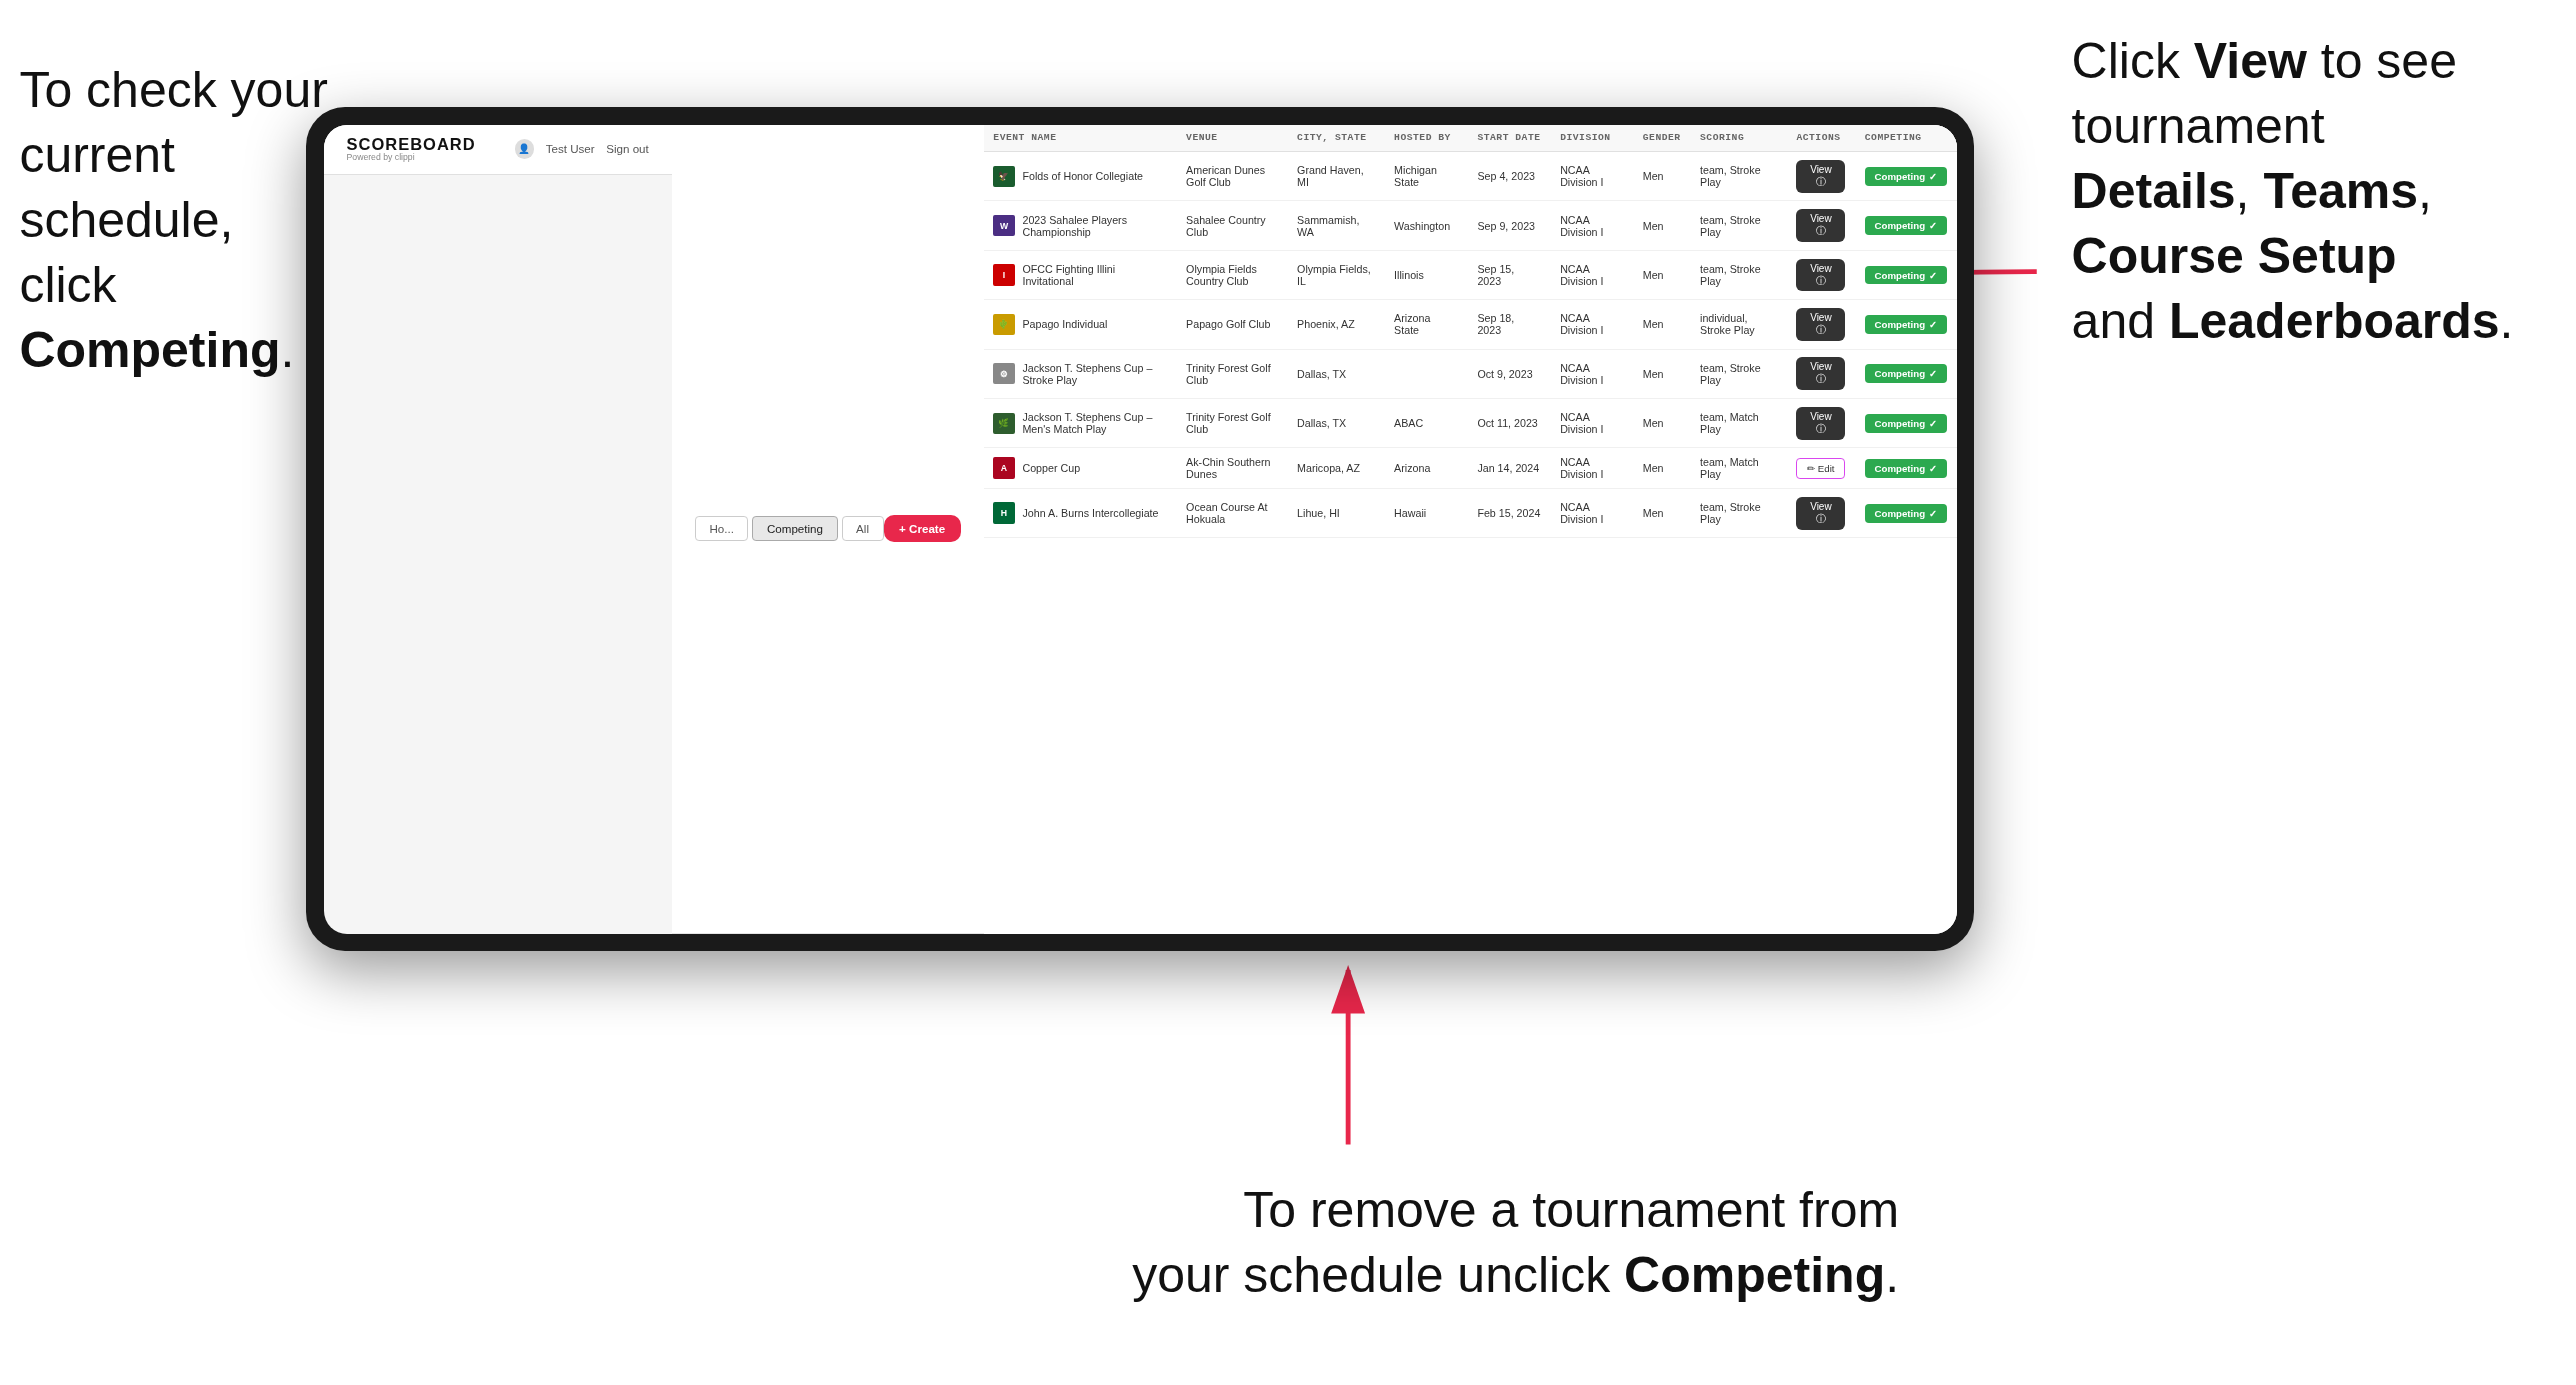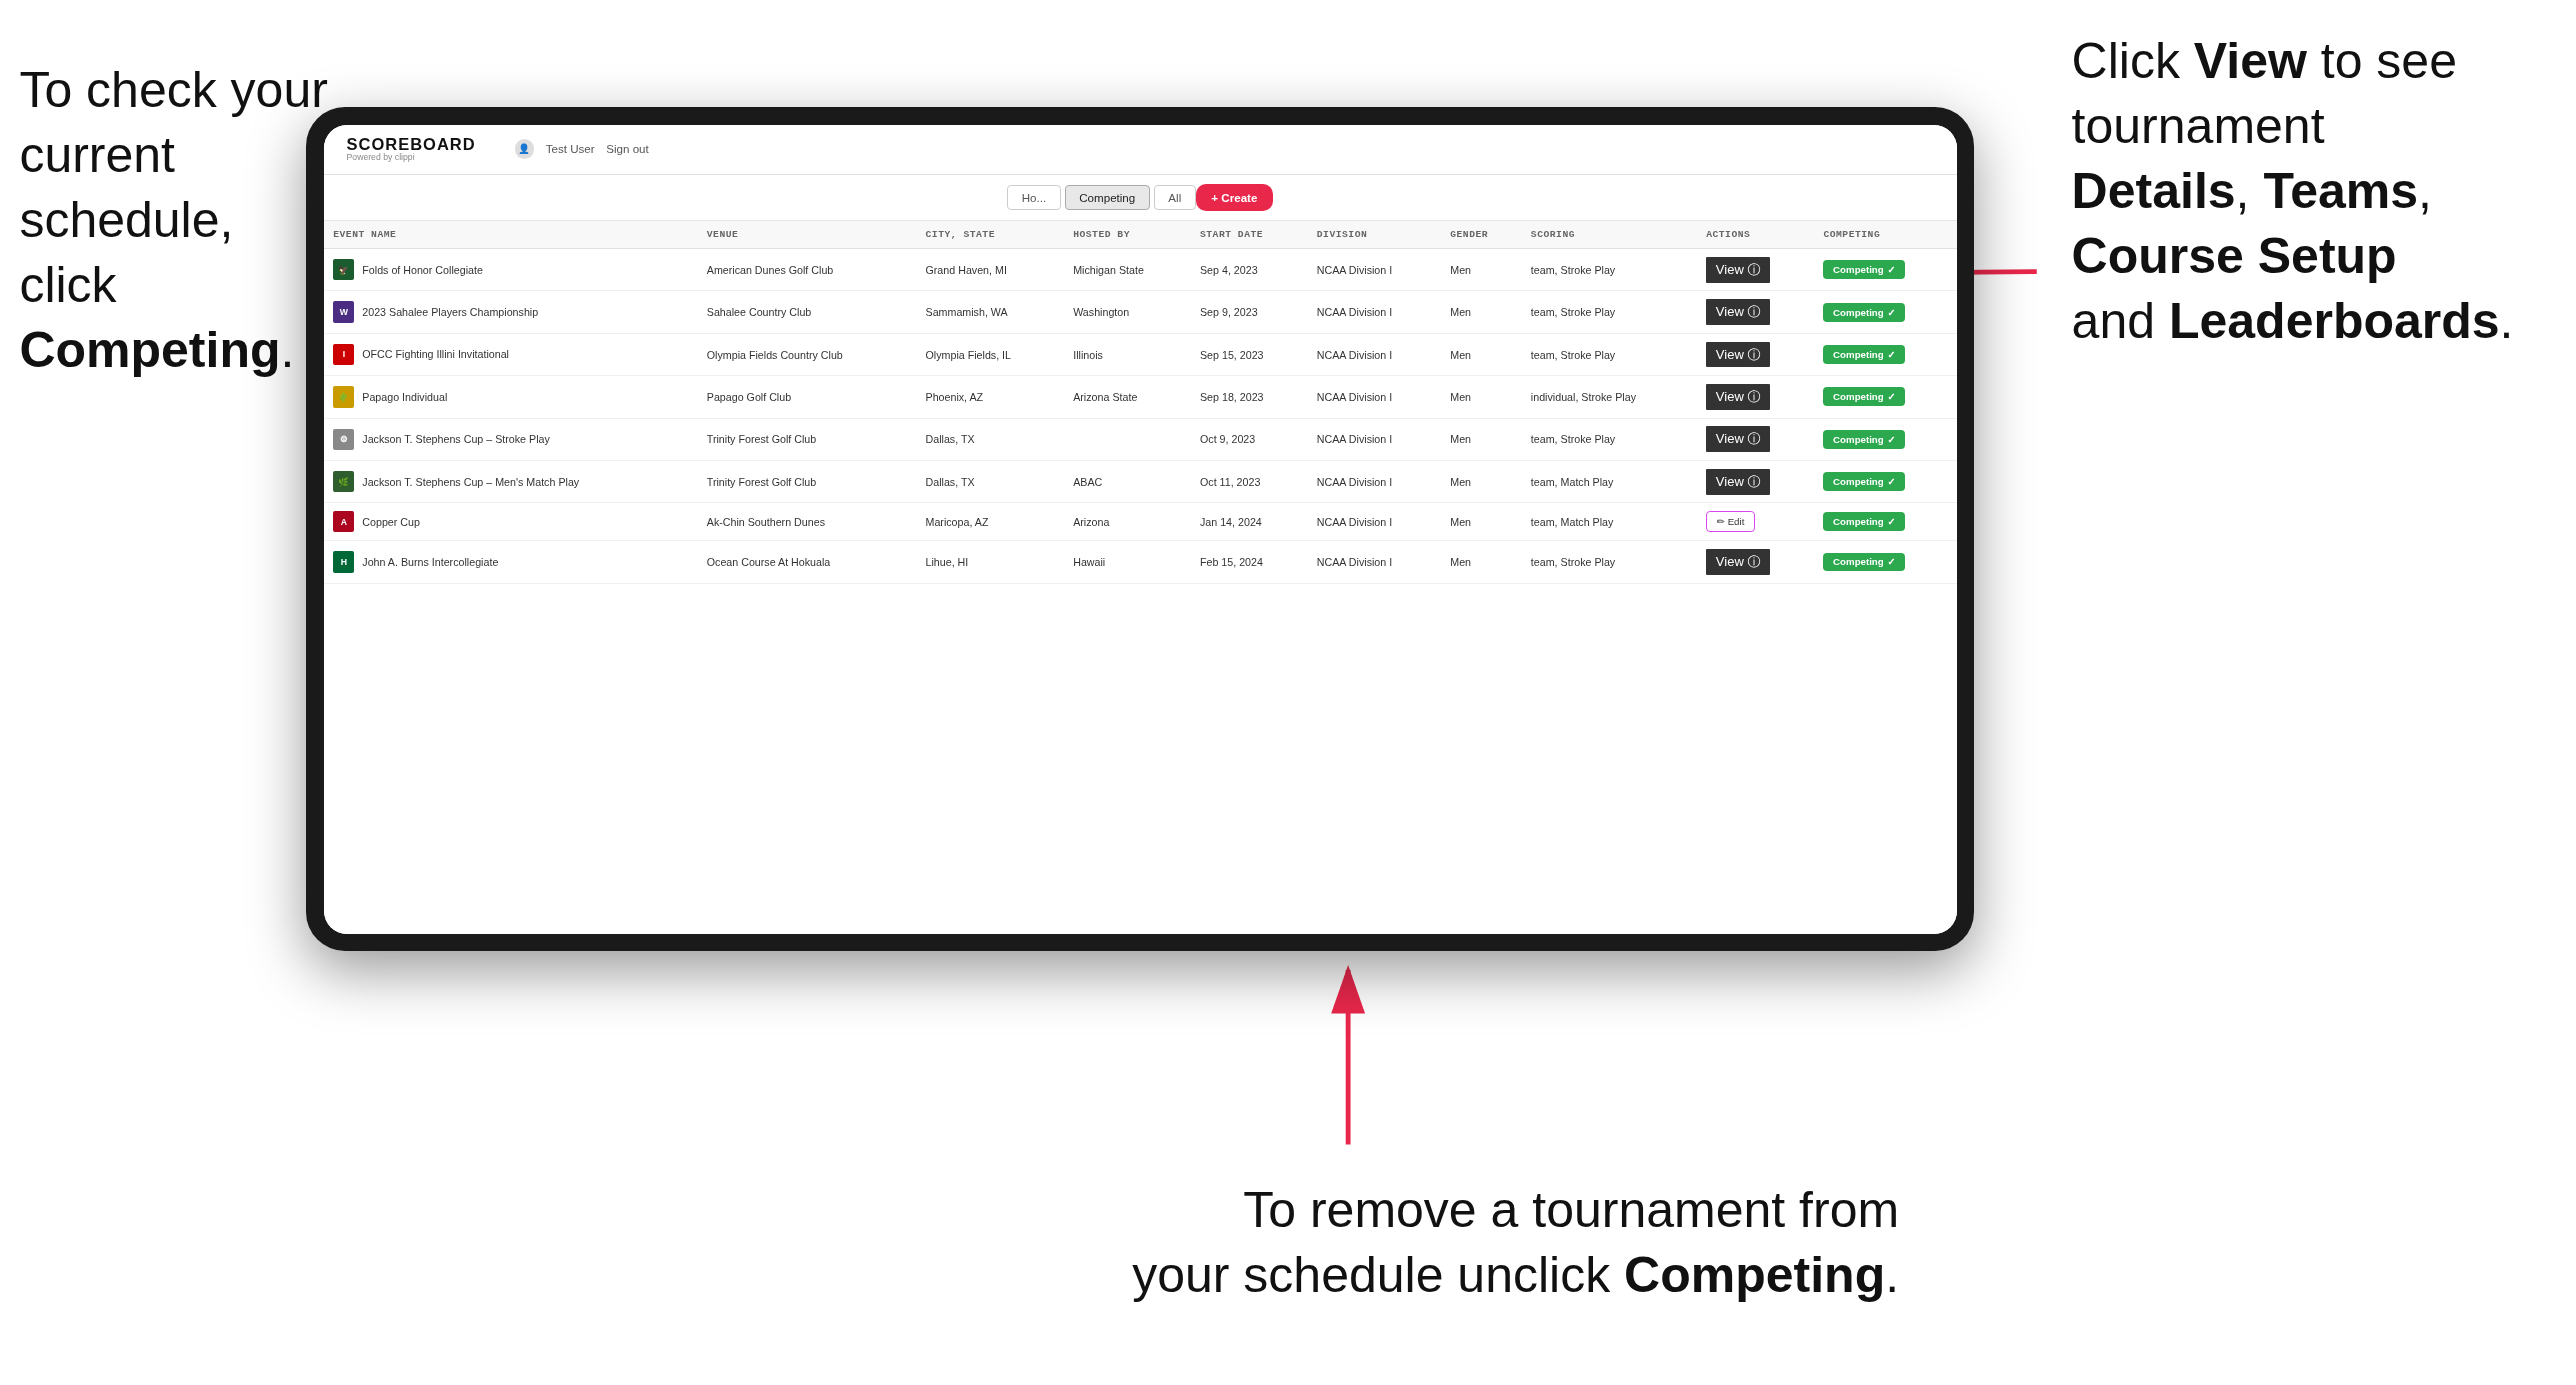--- a/index.html
+++ b/index.html
@@ -57,21 +57,21 @@
       padding: 17.5px;
       box-shadow: 0 19.4px 58px rgba(0,0,0,0.4);
     }
     .tablet-screen {
       width: 100%;
       height: 100%;
       background: #f5f5f5;
       border-radius: 23px;
       overflow: hidden;
       display: flex;
-      flex-direction: column;
+      flex-direction: row;
     }
 
     
     .navbar {
       background: #fff;
       display: flex;
       align-items: center;
       padding: 0 23px;
       height: 50px;
       border-bottom: 1px solid #e0e0e0;
@@ -226,22 +226,22 @@
     .logo-gray { background: #888; }
     .logo-darkgreen { background: #2e5d2e; }
     .logo-uared { background: #ab0520; }
     .logo-hawaii { background: #006837; }
 
     .view-btn {
       background: #333;
       color: #fff;
       border: none;
       padding: 3.9px 9.7px;
-      border-radius: 1px;
-      font-size: 13px;
+      border-radius: 6px;
+      font-size: 10px;
       cursor: pointer;
       display: inline-flex;
       align-items: center;
       gap: 3.9px;
     }
     .edit-btn {
       background: #fff;
       color: #333;
       border: 1px solid #d946ef;
       padding: 3.9px 9.7px;

